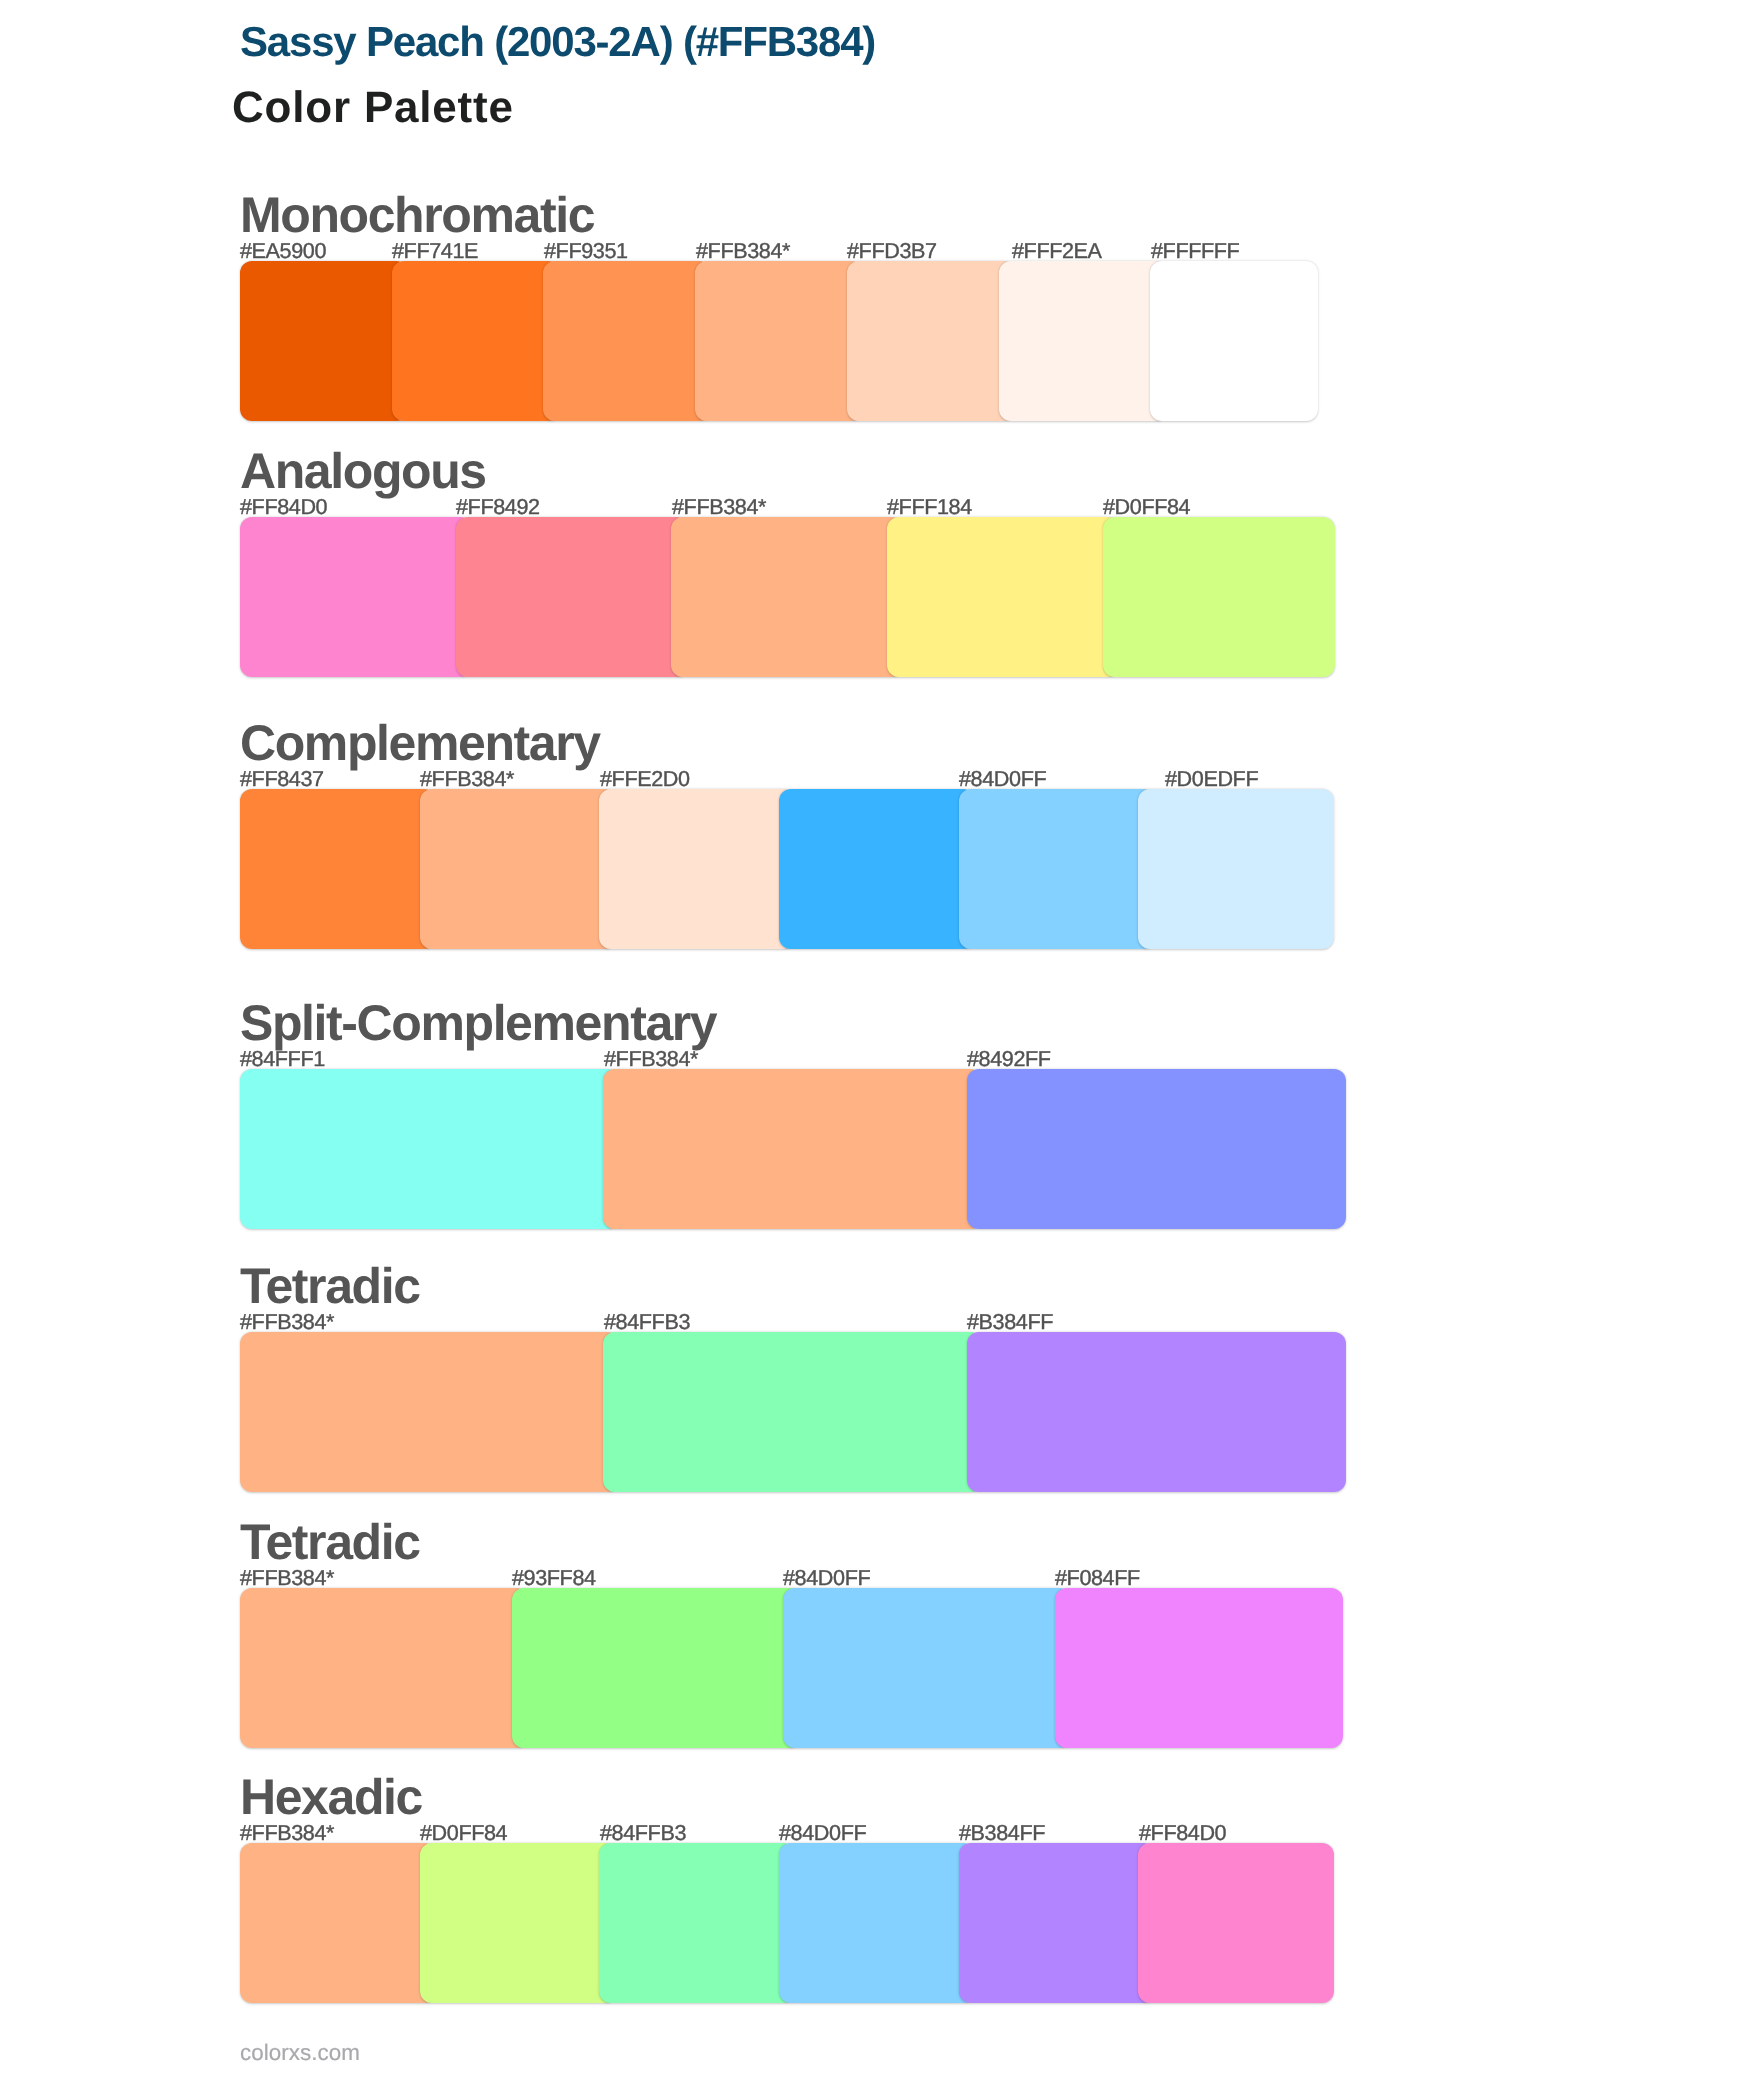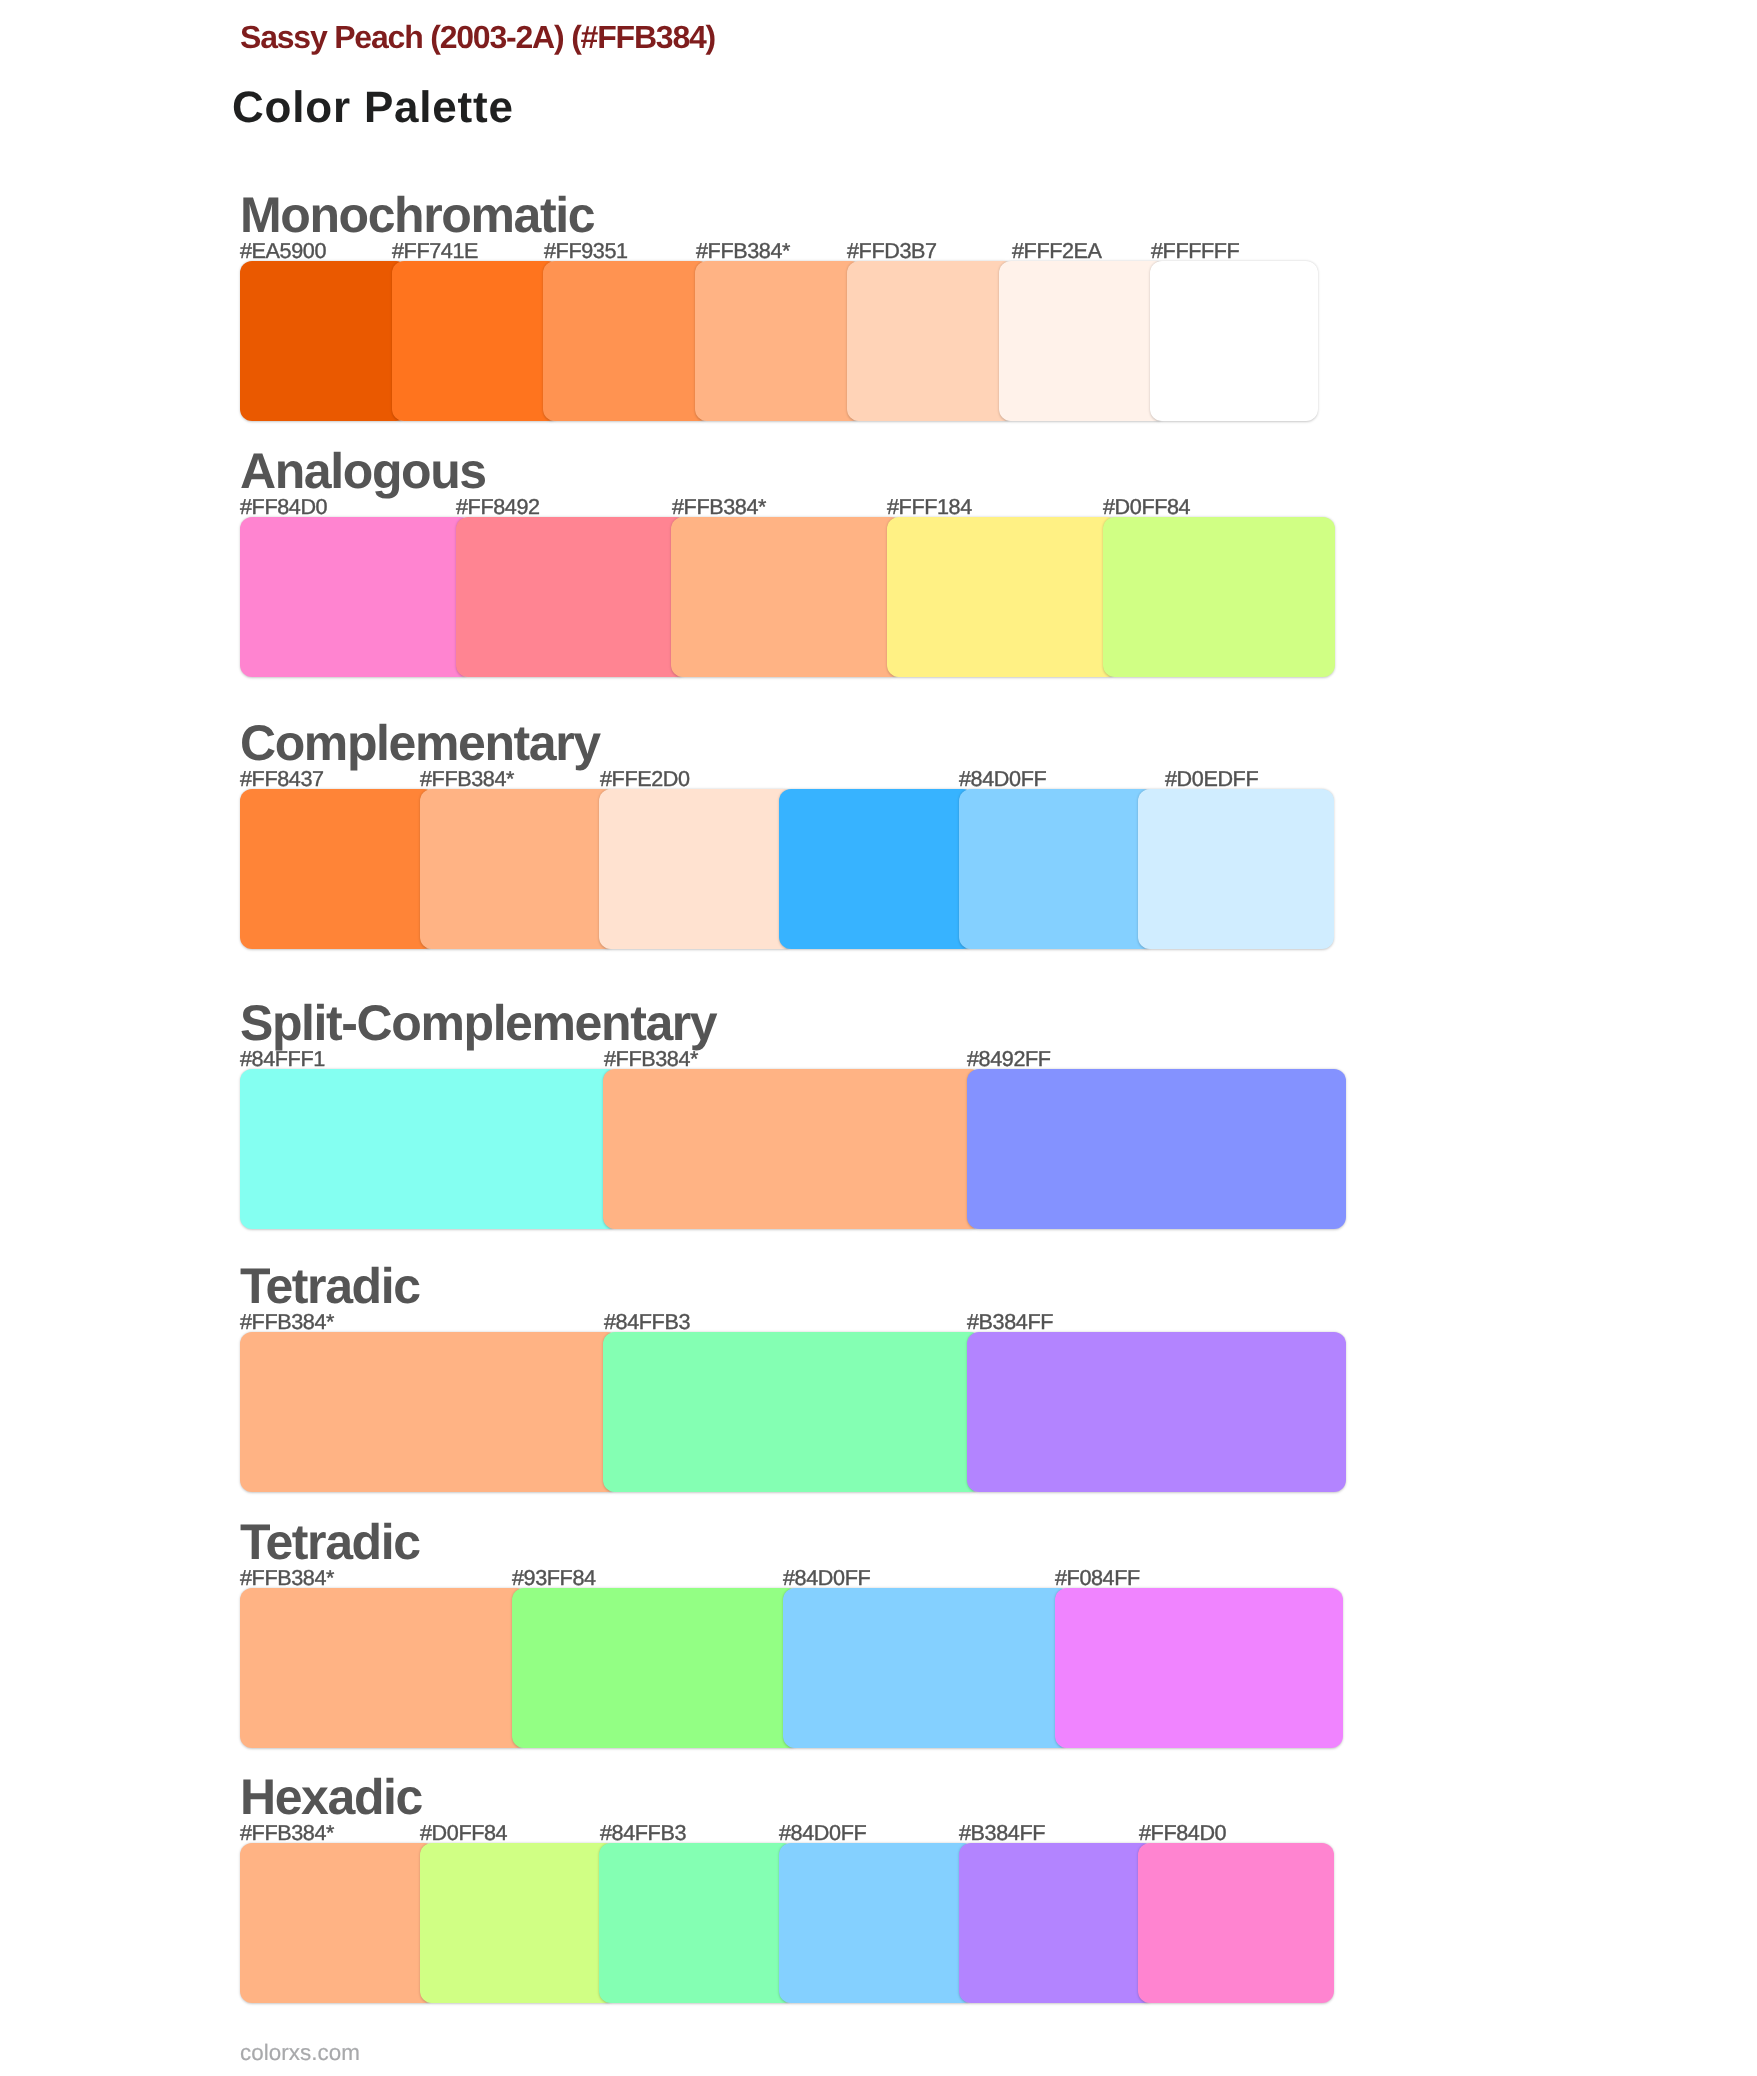--- a/index.html
+++ b/index.html
@@ -7,21 +7,21 @@
   body{
     width:1757px;height:2077px;
     font-family:"Liberation Sans", sans-serif;
     -webkit-font-smoothing:antialiased;
     text-rendering:geometricPrecision;
   }
   .page{position:relative;width:1757px;height:2077px;overflow:hidden;background:#fff;}
 
   .page-title{
     position:absolute;left:240px;top:0px;
-    font-size:32px;font-weight:bold;color:#7f1d1d;
+    font-size:42px;font-weight:bold;color:#0c4a6e;
     letter-spacing:-1.2px;line-height:1;white-space:nowrap;
   }
   .page-subtitle{
     position:absolute;left:232px;top:0px;
     font-size:44px;font-weight:bold;color:#1f2020;
     letter-spacing:0.8px;line-height:1;white-space:nowrap;
   }
   .section{position:absolute;left:0;top:0;}
   .sec-title{
     position:absolute;left:240px;

